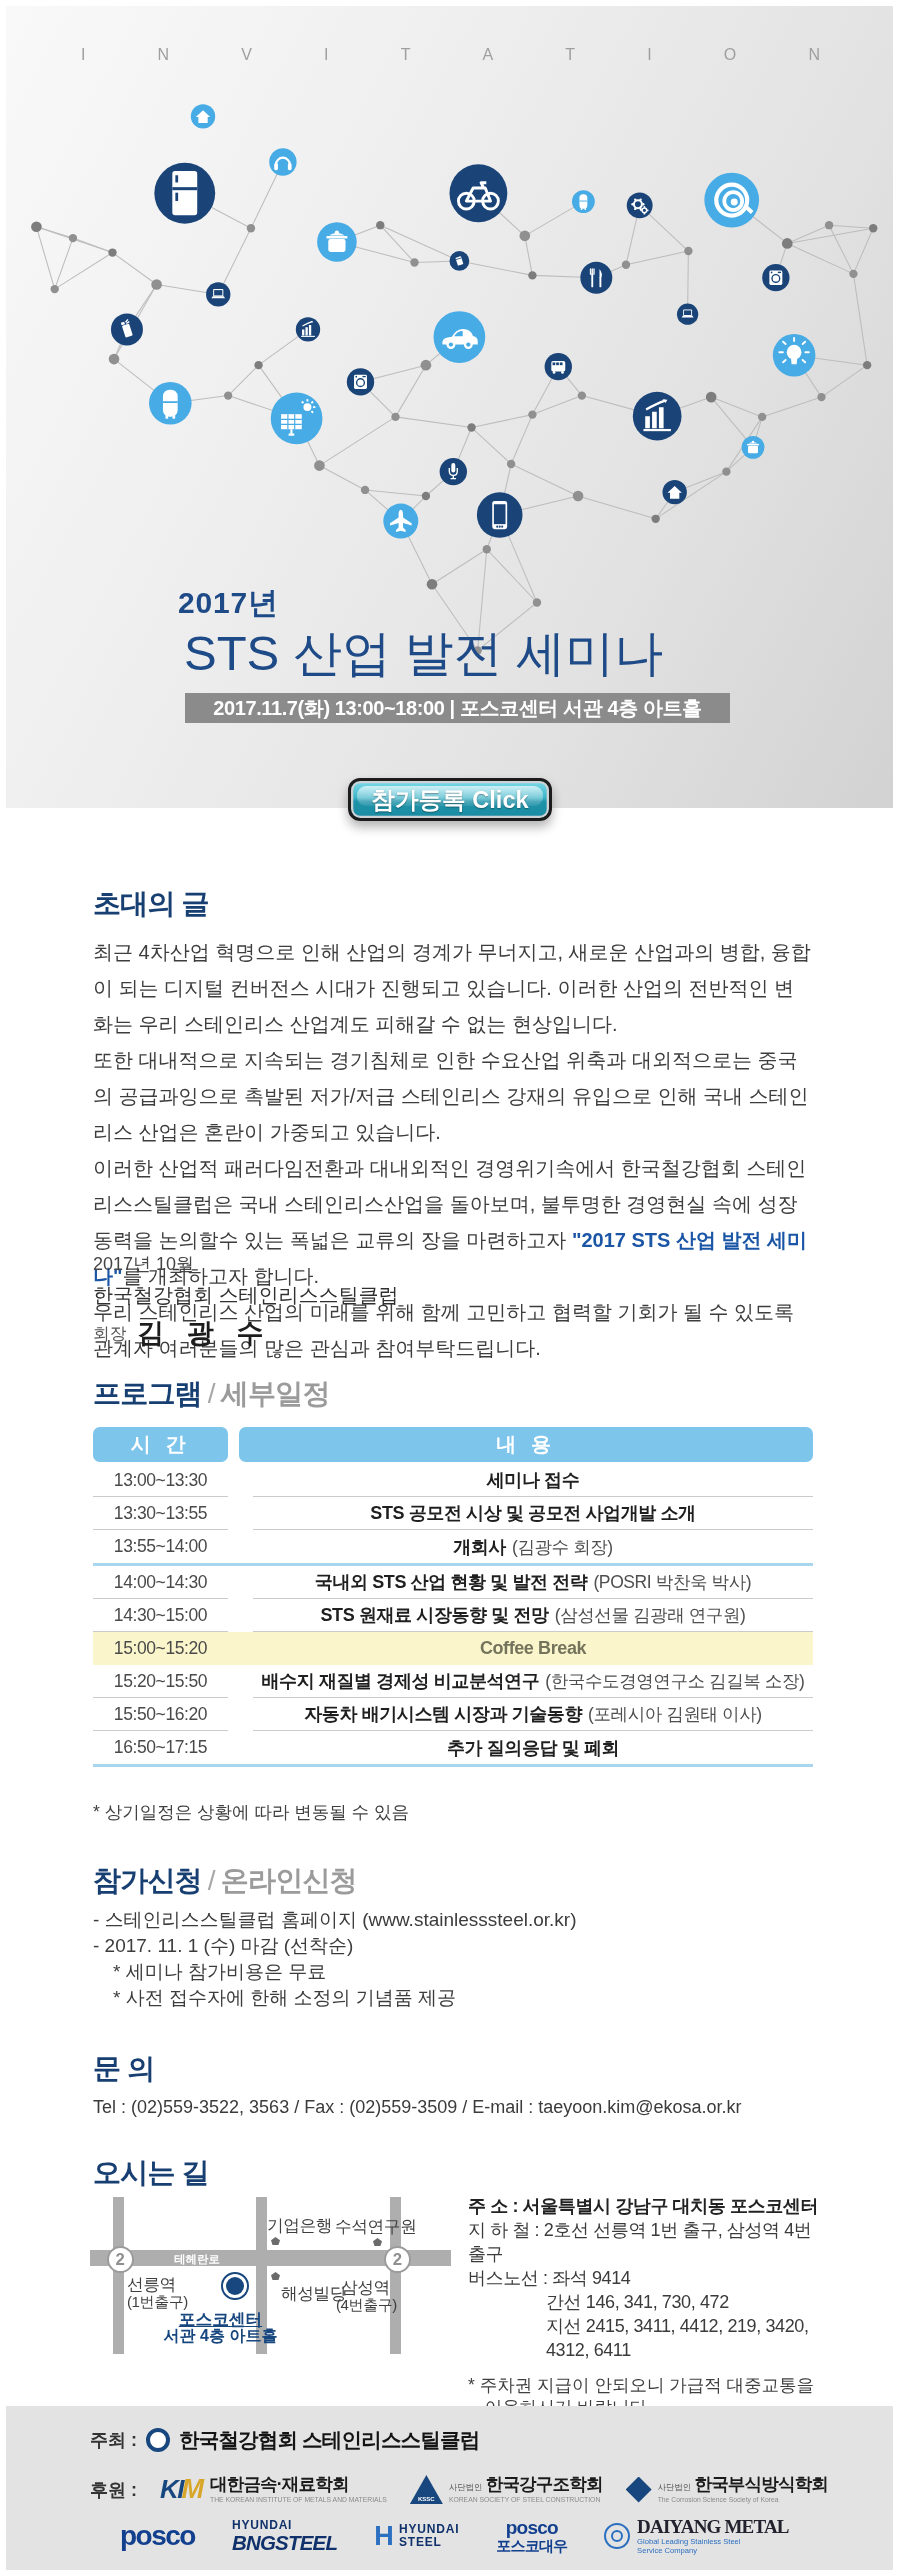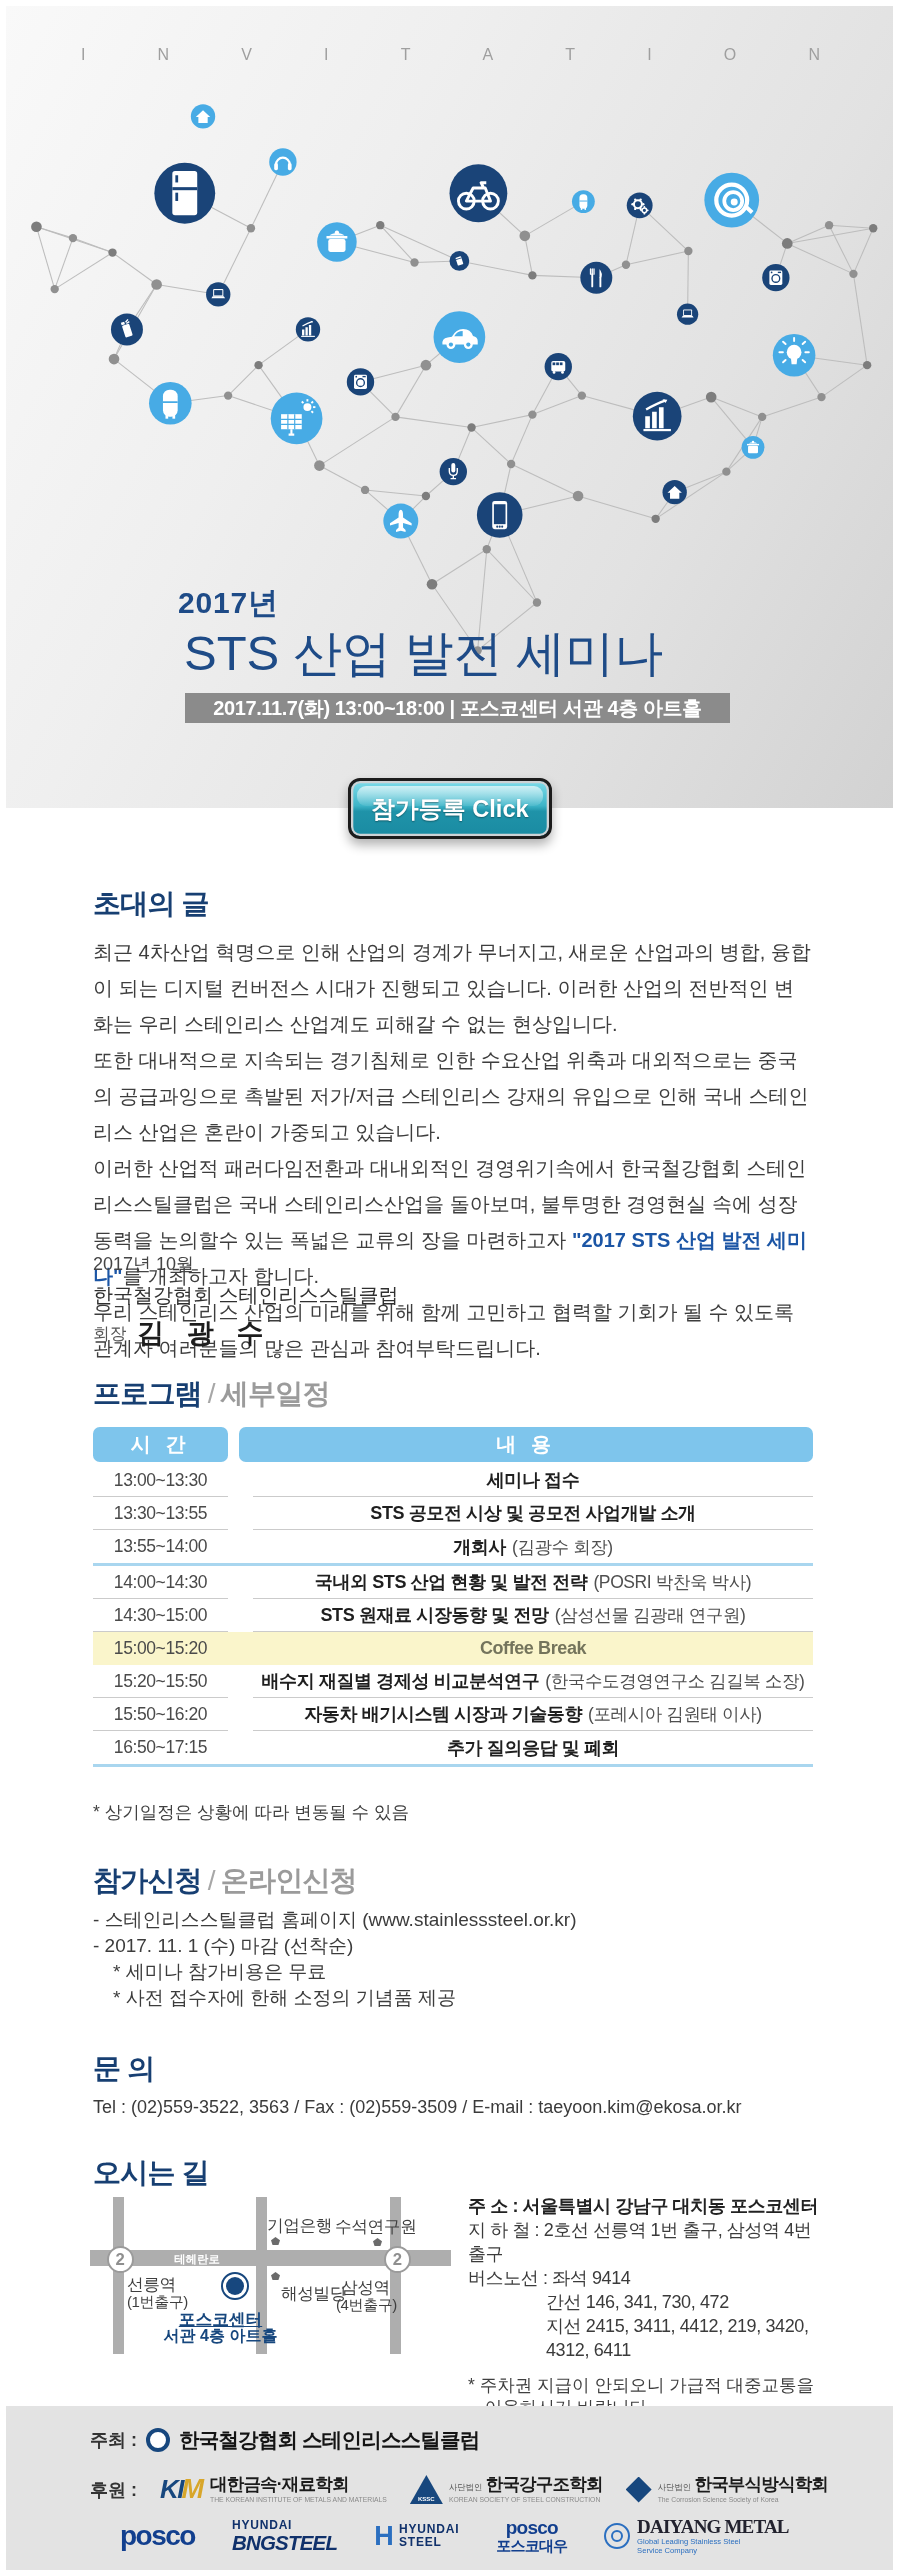--- a/index.html
+++ b/index.html
@@ -9,21 +9,21 @@
   .hero{position:absolute;left:6px;top:6px;width:887px;height:802px;
         background:linear-gradient(118deg,#f9f9f9 0%,#efefef 35%,#e2e2e2 70%,#d2d2d2 100%);}
   .net{position:absolute;left:0;top:0;}
   .inv-row{position:absolute;left:75px;top:40px;width:739px;display:flex;justify-content:space-between;
            color:#9f9f9f;font-size:16px;font-weight:400;}
   .hero-year{position:absolute;left:172px;top:577px;font-size:30px;font-weight:bold;color:#1e4b87;letter-spacing:0.8px;}
   .hero-title{position:absolute;left:178px;top:615px;margin:0;font-size:49px;font-weight:normal;color:#1e4b87;letter-spacing:0px;}
   .date-band{position:absolute;left:179px;top:687px;width:545px;height:30px;background:#8b8b8b;
              color:#fff;font-size:20px;font-weight:bold;display:flex;align-items:center;justify-content:center;letter-spacing:-0.4px;}
   
-  .register{position:absolute;left:348px;top:778px;width:204px;height:61px;cursor:pointer;
+  .register{position:absolute;left:348px;top:778px;width:204px;height:43px;cursor:pointer;
             border-radius:12px;border:3px solid #1c1c1c;
             background:linear-gradient(#7edcea 0%,#3db4c8 45%,#1f93a9 55%,#1a8ba2 100%);
             box-shadow:inset 0 0 0 2.3px #cdd2d5,0 6px 10.7px rgba(0,0,0,.3);}
   .register::after{content:"";position:absolute;left:6px;top:4.6px;right:6px;height:20px;border-radius:9px;
             background:linear-gradient(rgba(255,255,255,.65),rgba(255,255,255,.08));}
   .register span{position:relative;z-index:2;color:#fff;font-size:23.6px;font-weight:bold;text-shadow:0 0.8px 1.5px rgba(0,0,0,.35);}
   
   .h2{position:absolute;left:93px;margin:0;font-size:28px;font-weight:bold;color:#173f72;letter-spacing:-0.8px;}
   .h2 .sep{color:#a7a7a7;font-weight:400;padding:0 6px;}
   .h2 .sub{color:#9b9b9b;font-weight:600;}

